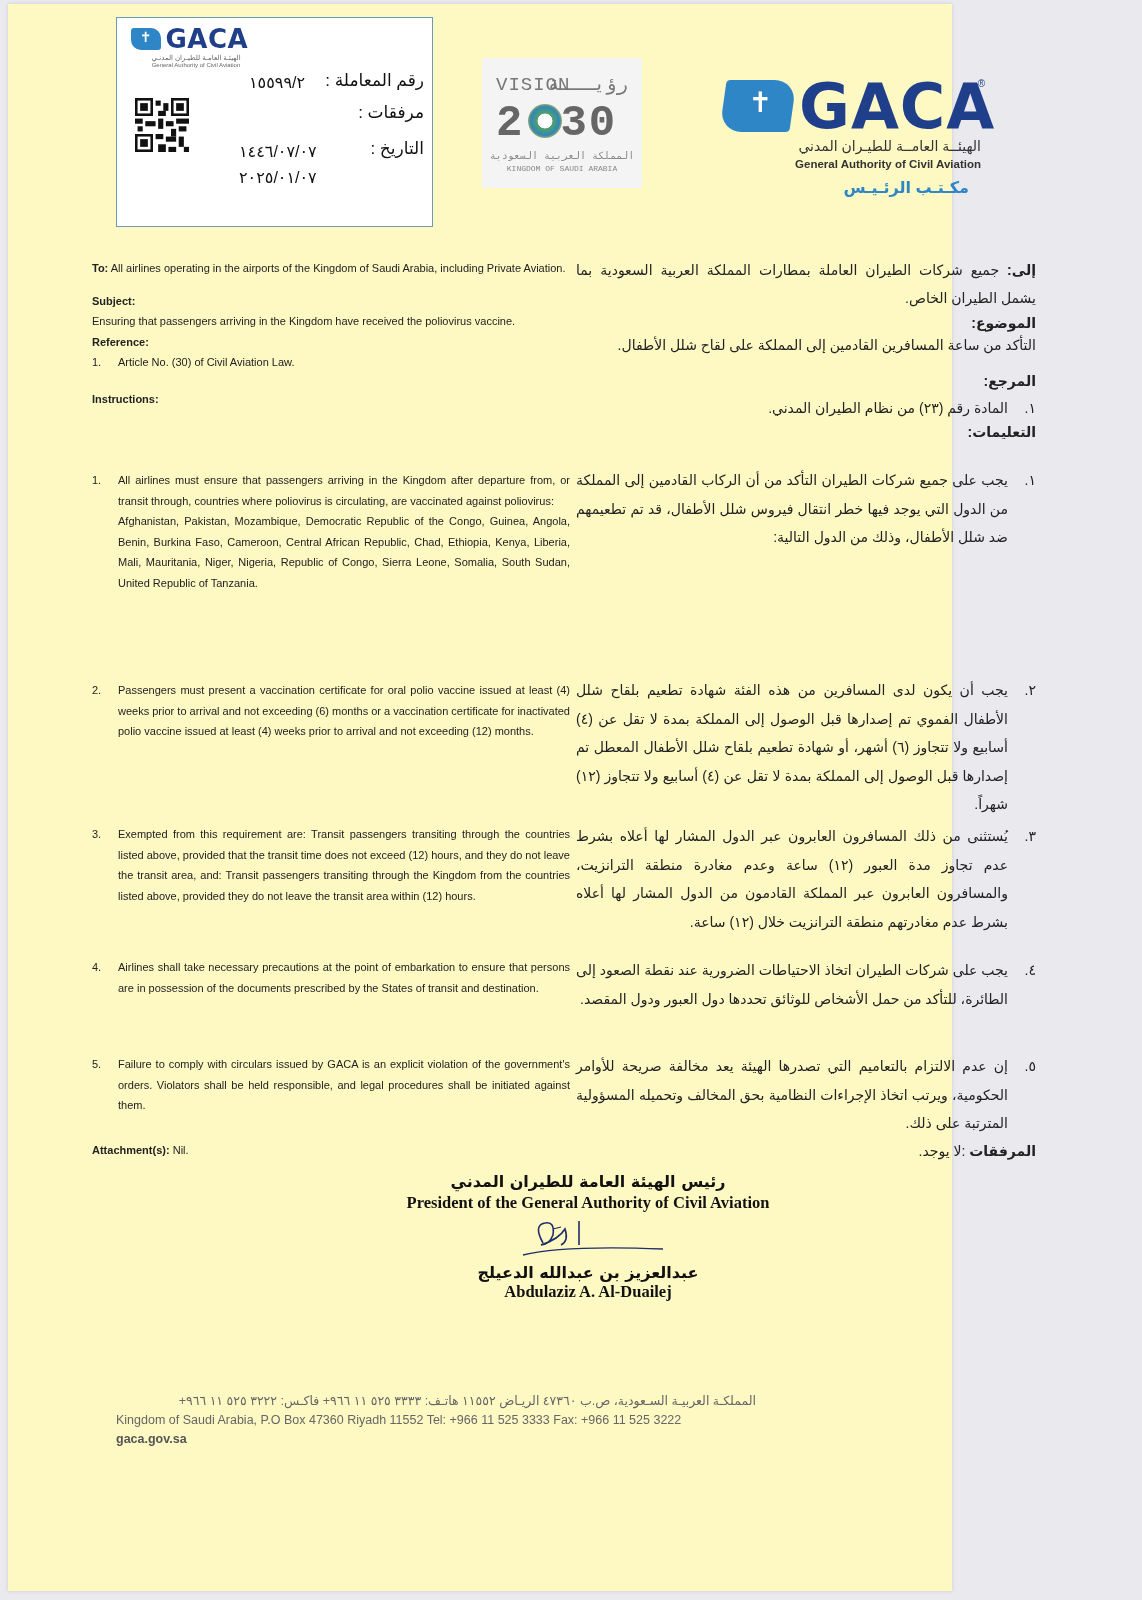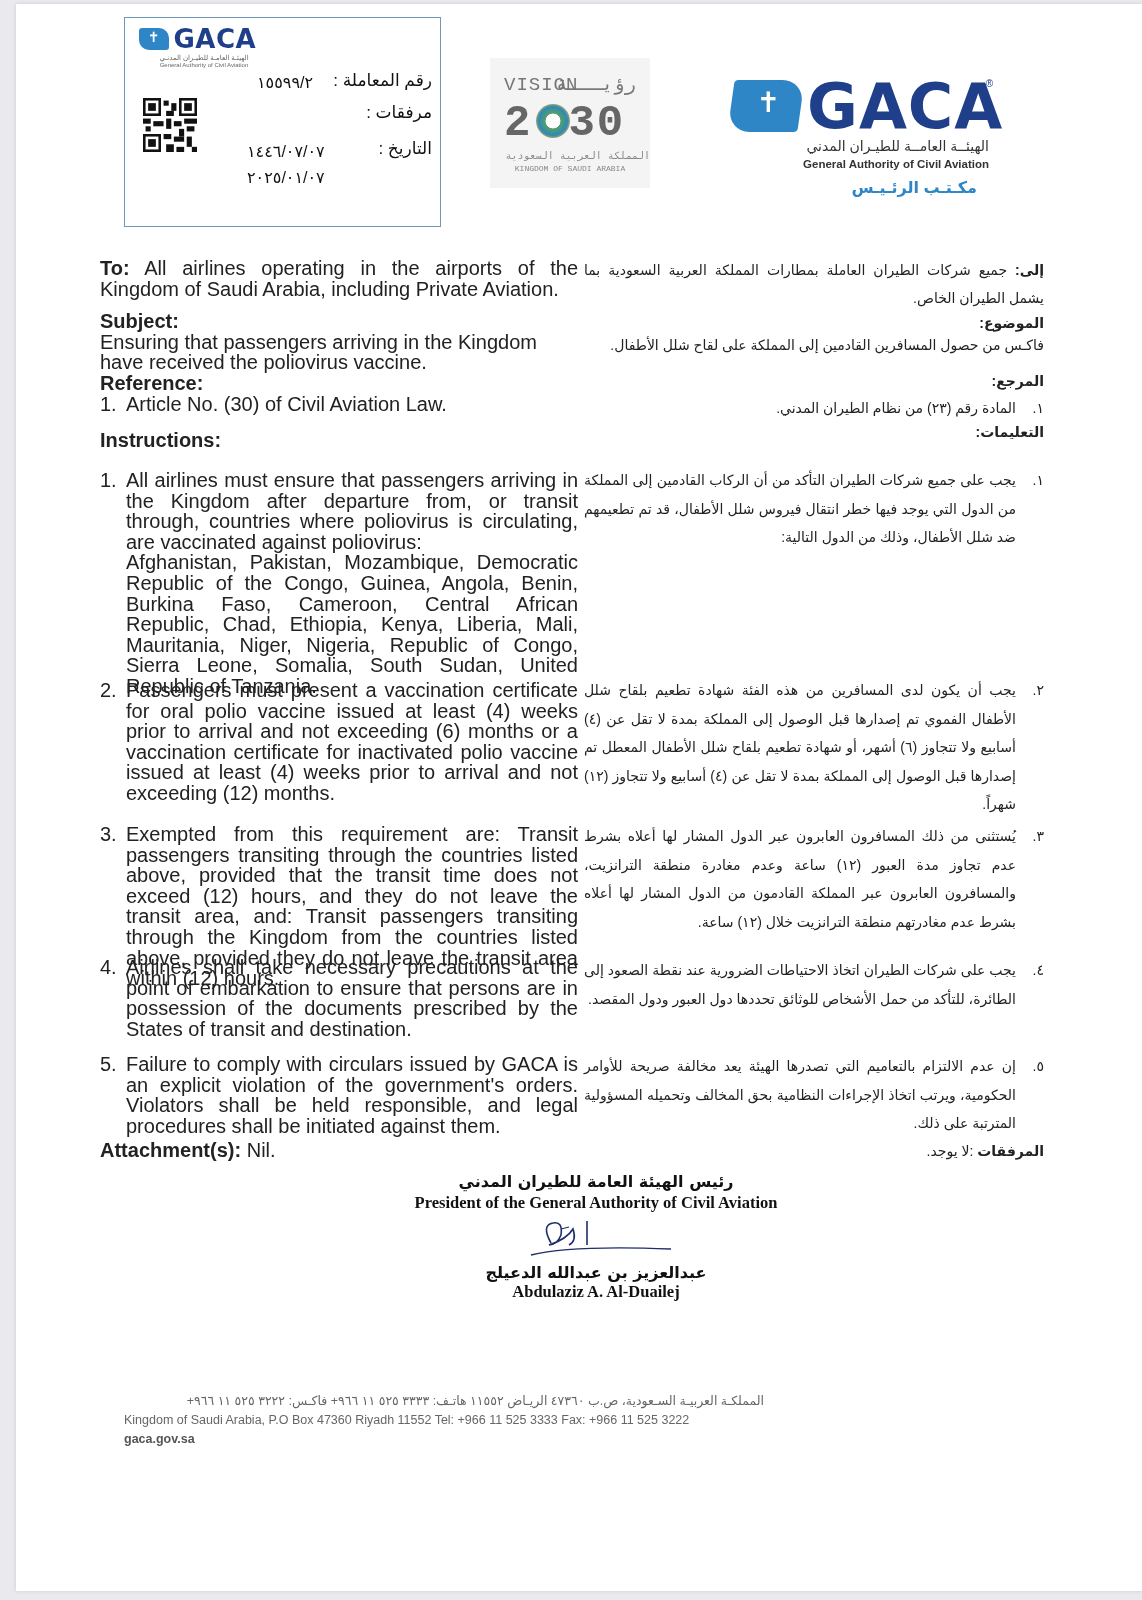--- a/index.html
+++ b/index.html
@@ -1,20 +1,20 @@
 <!DOCTYPE html>
 <html><head>
   <meta charset="utf-8">
   <style>
     * { box-sizing: border-box; margin: 0; padding: 0; }
     html, body { width: 1142px; height: 1600px; background: #e9e9ee; overflow: hidden; }
     body { font-family: "Liberation Sans", "DejaVu Sans", sans-serif; color: #222; position: relative; }
     .sheet {
-      position: absolute; left: 8px; top: 4px; width: 1126px; height: 1587px;
-      background: #ffffff; box-shadow: 0 0 4px rgba(0,0,0,0.12); margin-left: 8px;
+      position: absolute; left: 8px; top: 4px; width: 944px; height: 1587px;
+      background: #fef9c3; box-shadow: 0 0 4px rgba(0,0,0,0.12);
     }
     .abs { position: absolute; }
 
     
     .txn-box {
       left: 108px; top: 13px; width: 317px; height: 210px;
       border: 1.5px solid #6e99b8; background: #fff;
     }
     .small-logo { left: 14px; top: 6px; width: 130px; }
     .small-logo .mark { display: inline-block; width: 30px; height: 22px; background: #2f86c6; border-radius: 3px 10px 3px 10px; position: relative; vertical-align: middle; }
@@ -25,39 +25,39 @@
     .txn-row { direction: rtl; font-size: 17px; color: #111; }
     .txn-val { font-size: 16px; color: #111; letter-spacing: 1px; }
     .qr { left: 18px; top: 80px; width: 54px; height: 54px; }
 
     
     .vision { left: 474px; top: 54px; width: 160px; height: 130px; background: #f4f4f4; font-family: Liberation Mono, monospace; }
     .vision .v1 { position:absolute; left: 14px; top: 16px; font-size: 19px; color: #777; letter-spacing: 1px; }
     .vision .v1ar { position:absolute; right: 14px; top: 14px; font-size: 19px; color:#777; direction: rtl; }
     .vision .v2 { position:absolute; left: 14px; top: 40px; font-size: 44px; font-weight: bold; color: #666; letter-spacing: 2px; }
     .vision .star { position:absolute; left: 46px; top: 46px; width: 34px; height: 34px; border-radius: 50%; background: radial-gradient(circle, #fff 30%, #53a06a 32%, #2f88b8 60%, #c8b54a 75%, transparent 78%); }
-    .vision .v3 { position:absolute; left: 0; width:100%; top: 92px; font-size: 10px; color:#888; direction: rtl; }
+    .vision .v3 { position:absolute; left: 0; width:100%; top: 92px; font-size: 10px; color:#888; text-align:center; direction: rtl; }
     .vision .v4 { position:absolute; left: 0; width:100%; top: 106px; font-size: 8px; color:#888; text-align:center; }
 
     .circ-title { left: 430px; width: 262px; top: 196px; text-align: center; font-weight: bold; color: #111; }
     .circ-title .ar { font-size: 16px; direction: rtl; line-height: 24px; }
     .circ-title .en { font-size: 15px; line-height: 22px; }
 
     
     .big-logo { left: 715px; top: 70px; width: 270px; height: 130px; }
     .big-logo .mark { position:absolute; left: 0; top: 6px; width: 70px; height: 52px; background: #2f86c6; border-radius: 4px 22px 4px 22px; transform: skewX(-8deg); }
     .big-logo .mark::after { content: "✝"; position:absolute; left: 25px; top: 6px; color:#fff; font-size: 28px; transform: skewX(8deg); }
     .big-logo .word { position:absolute; left: 76px; top: -4px; font-family: "DejaVu Sans", sans-serif; font-weight: bold; color: #1f3f8a; font-size: 62px; letter-spacing: 1px; }
     .big-logo .reg { position:absolute; right: 8px; top: 4px; font-size: 10px; color:#1f3f8a; }
     .big-logo .ar { position:absolute; right: 12px; top: 64px; font-size: 14px; color:#333; direction: rtl; }
     .big-logo .en { position:absolute; right: 12px; top: 84px; font-size: 11.5px; color:#333; font-weight: bold; }
     .big-logo .office { position:absolute; right: 24px; top: 104px; font-size: 16px; color:#2f86c6; font-weight: bold; direction: rtl; }
 
     
-    .en-col { left: 84px; width: 478px; font-size: 20px; line-height: 20.6px; color: #222; }
+    .en-col { left: 84px; width: 478px; font-size: 11px; line-height: 20.6px; color: #222; }
     .ar-col { left: 568px; width: 460px; font-size: 14px; line-height: 27px; color: #222; direction: rtl; text-align: justify; }
     .bold { font-weight: bold; }
     .en-col p, .ar-col p { text-align: justify; }
     .en-item { display: flex; }
     .en-item .num { width: 26px; flex: none; }
     .en-item .txt { flex: 1; text-align: justify; }
     .ar-item { display: flex; }
     .ar-item .num { width: 28px; flex: none; }
     .ar-item .txt { flex: 1; text-align: justify; }
 
@@ -194,21 +194,21 @@
       </div>
   </div>
 
   <div class="abs en-col" style="top:1136px;">
     <span class="bold">Attachment(s):</span><span> Nil.</span>
   </div>
 
   <div class="abs ar-col" style="top:252px;">
     <p style="line-height:28px;"><span class="bold">إلى:</span><span> جميع شركات الطيران العاملة بمطارات المملكة العربية السعودية بما يشمل الطيران الخاص.</span></p>
     <div class="bold" style="line-height:22px;">الموضوع:</div>
-    <div style="line-height:22px;">فاكـس من حصول المسافرين القادمين إلى المملكة على لقاح شلل الأطفال.</div>
+    <div style="line-height:22px;">التأكد من ساعة المسافرين القادمين إلى المملكة على لقاح شلل الأطفال.</div>
     <div style="height:12px"></div>
     <div class="bold">المرجع:</div>
     <div class="ar-item">
       <span class="num">١.</span>
       <span class="txt" style="text-align:right">المادة رقم (٢٣) من نظام الطيران المدني.</span>
     </div>
     <div class="bold" style="line-height:20px;">التعليمات:</div>
   </div>
 
   <div class="abs ar-col" style="top:462px; line-height:28.5px;">

